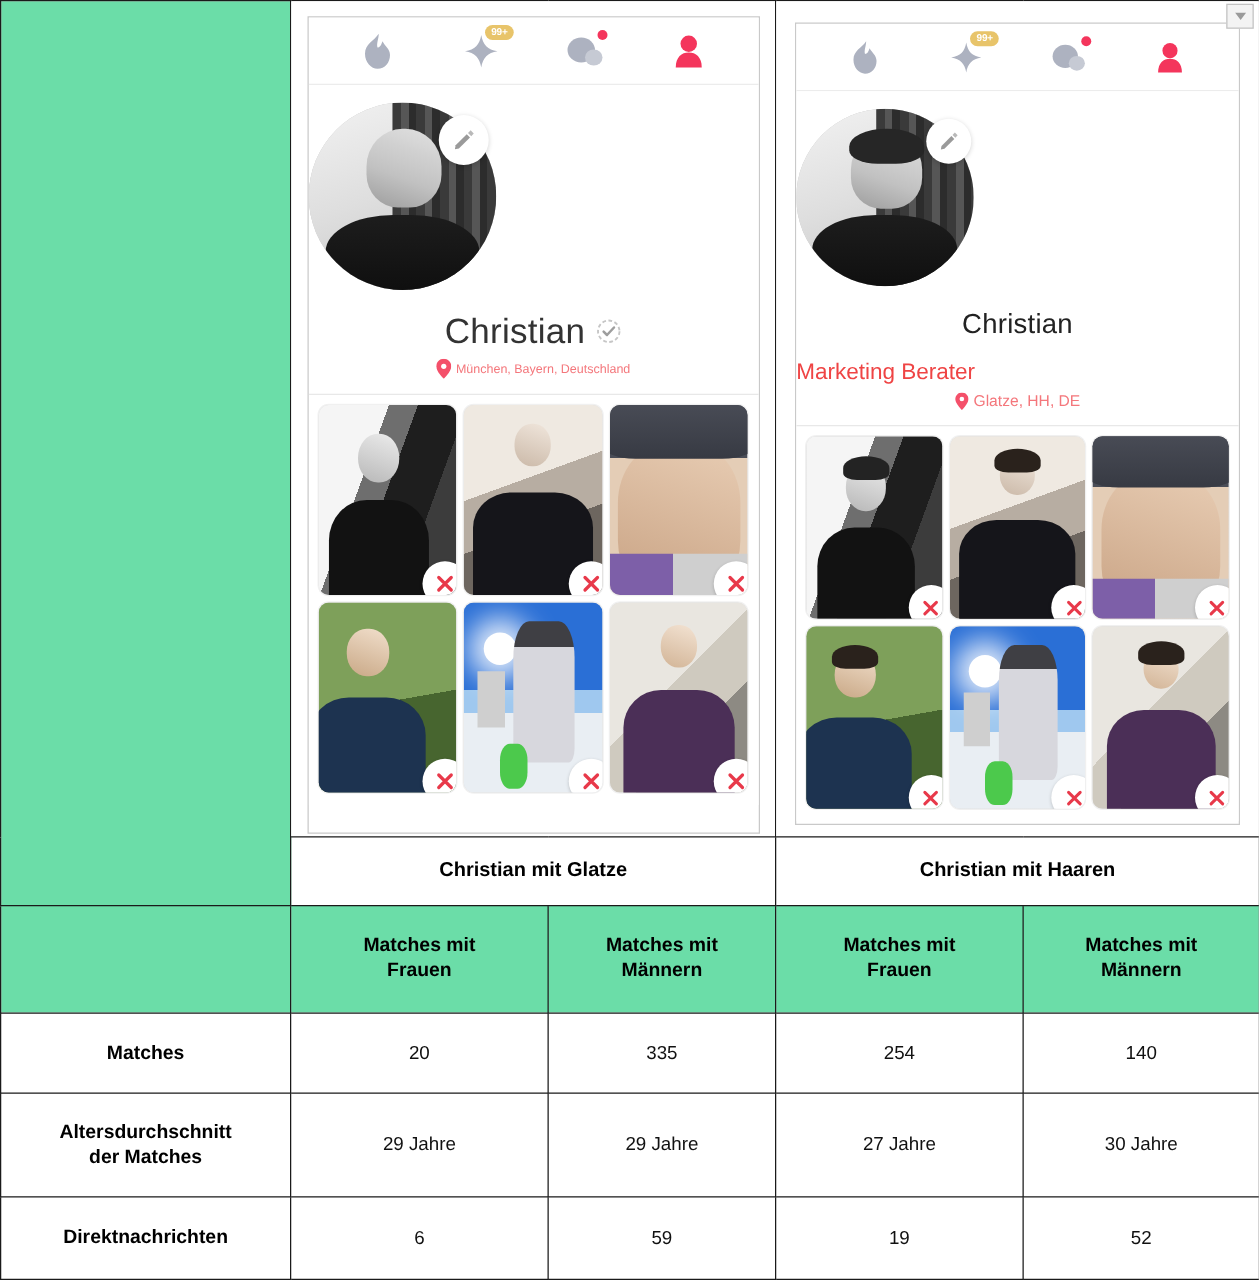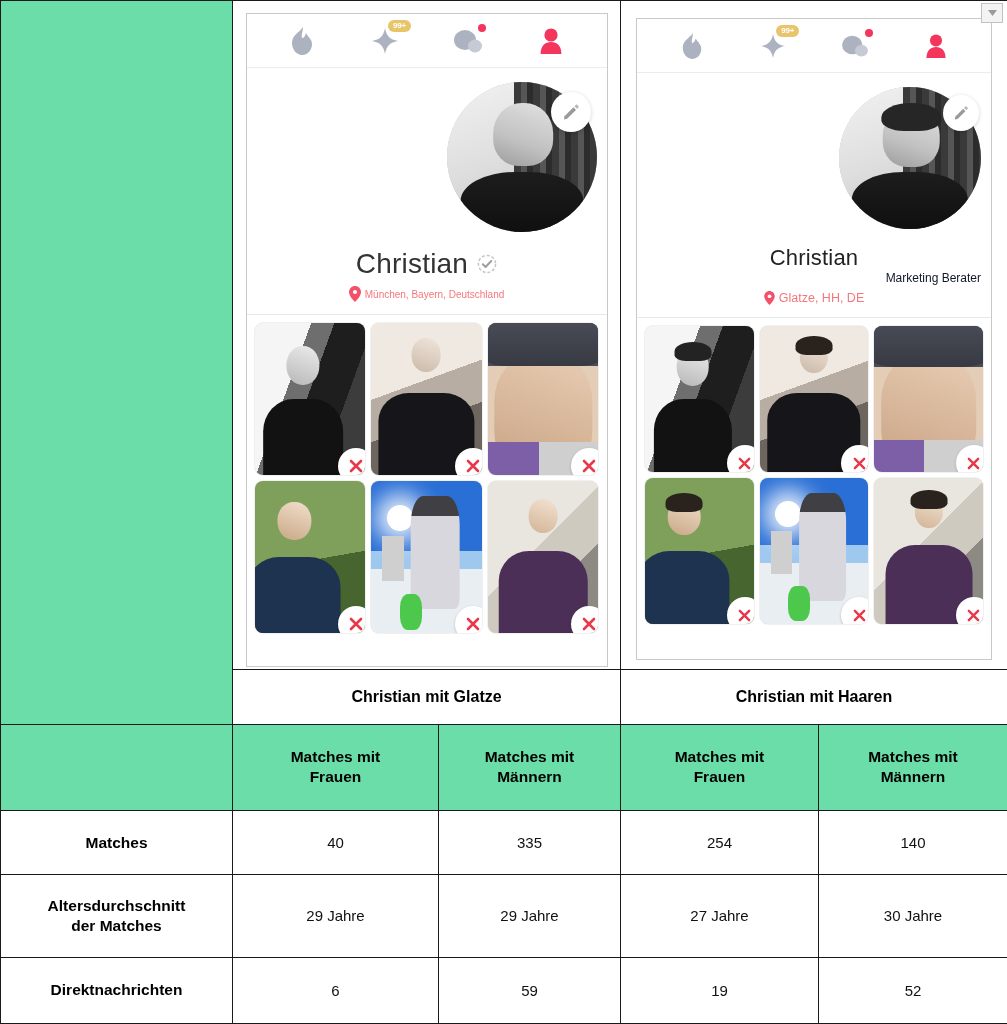--- a/index.html
+++ b/index.html
@@ -125,22 +125,22 @@
     top: 3px; right: 2px;
     width: 8px; height: 8px;
     border-radius: 50%;
     background: #F4355C;
     box-shadow: 0 0 0 1.5px #fff;
   }
 
   
   .hero {
     position: relative;
-    padding: 14px 10px 12px;
-    text-align: right;
+    padding: 14px 0 12px;
+    text-align: left;
     background: #fff;
     border-bottom: 1px solid #e8e8e8;
   }
   .avatar-wrap {
     position: relative;
     display: inline-block;
   }
   .avatar {
     width: 150px; height: 150px;
     border-radius: 50%;
@@ -190,23 +190,23 @@
     gap: 9px;
   }
   .name {
     font-size: 28px;
     color: #333;
     letter-spacing: .2px;
     font-weight: normal;
   }
   .name-r { font-size: 22px; color: #222; }
   .job {
-    margin-top: 0;
-    font-size: 12px;
-    color: #0f172a;
+    margin-top: 15px;
+    font-size: 18px;
+    color: #ef4444;
   }
   .loc {
     margin-top: 6px;
     font-size: 10px;
     color: #F4777C;
     display: flex;
     align-items: center;
     justify-content: center;
     gap: 4px;
   }
@@ -658,21 +658,21 @@
           <span>Frauen</span>
         </td>
         <td class="green cell-head">
           <span>Matches mit</span><br>
           <span>Männern</span>
         </td>
       </tr>
 
       <tr>
         <td class="cell-label" style="height:64px">Matches</td>
-        <td class="cell-val">40</td>
+        <td class="cell-val">20</td>
         <td class="cell-val">335</td>
         <td class="cell-val">254</td>
         <td class="cell-val">140</td>
       </tr>
 
       <tr>
         <td class="cell-label" style="height:82px">
           <span>Altersdurchschnitt</span><br>
           <span>der Matches</span>
         </td>

